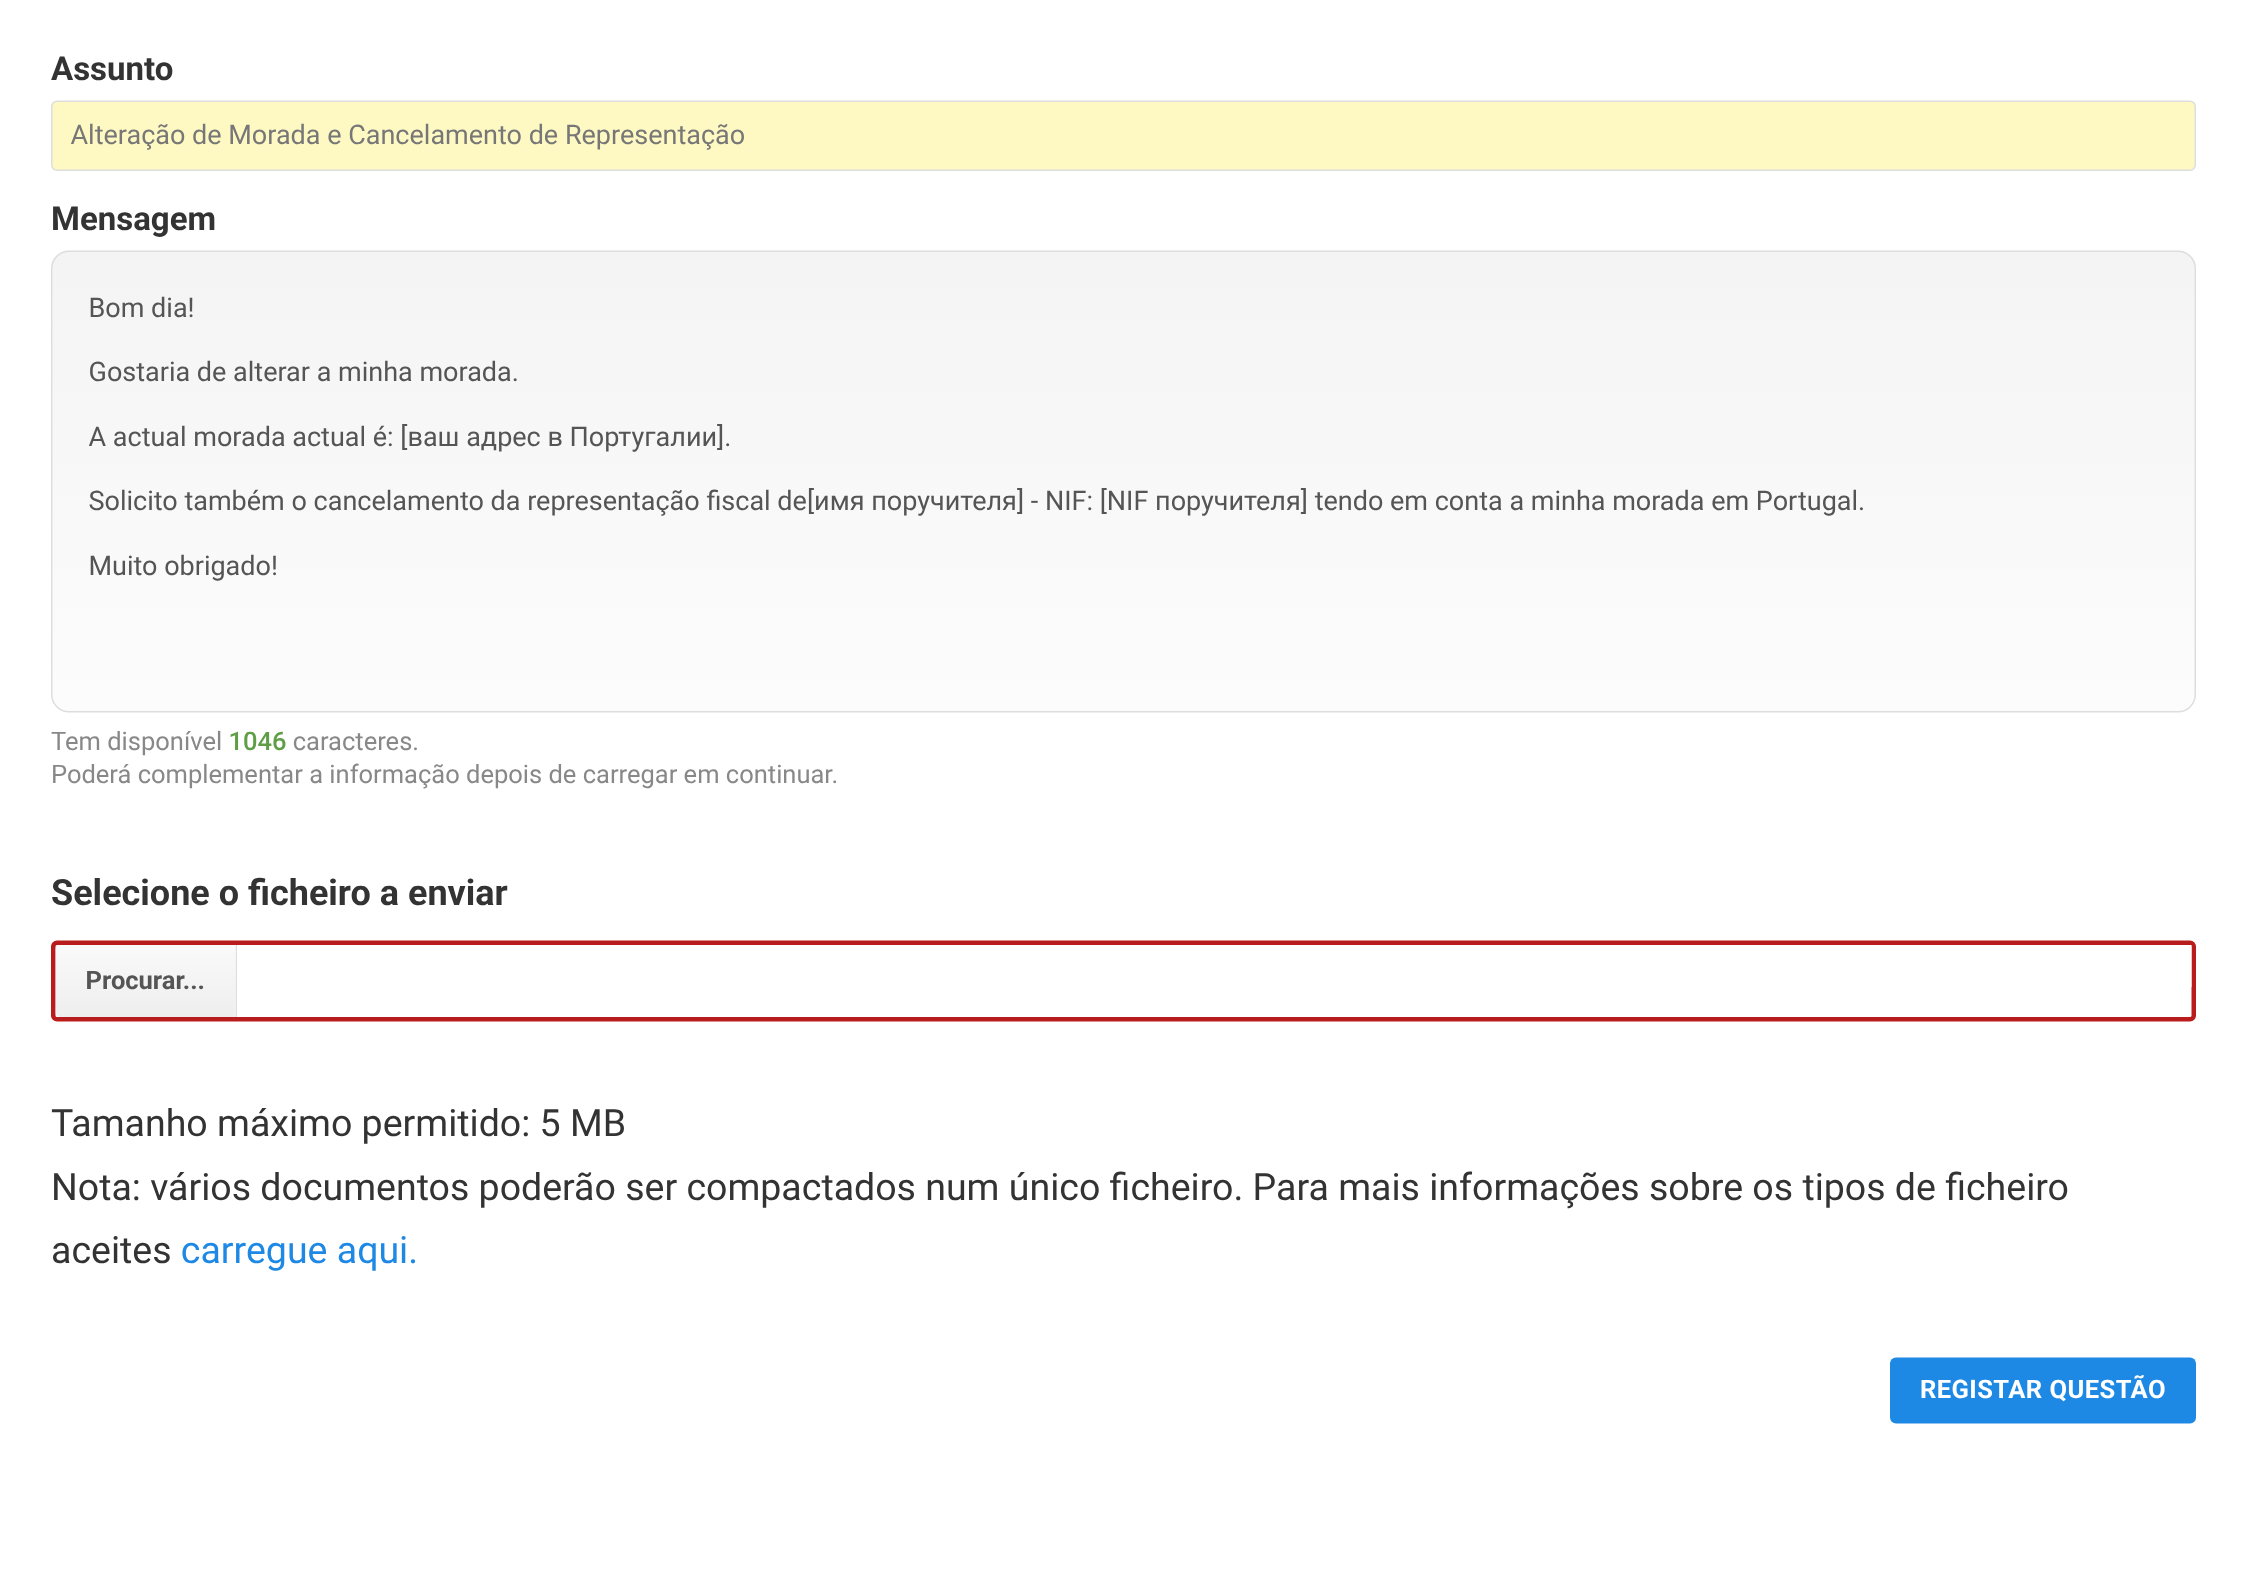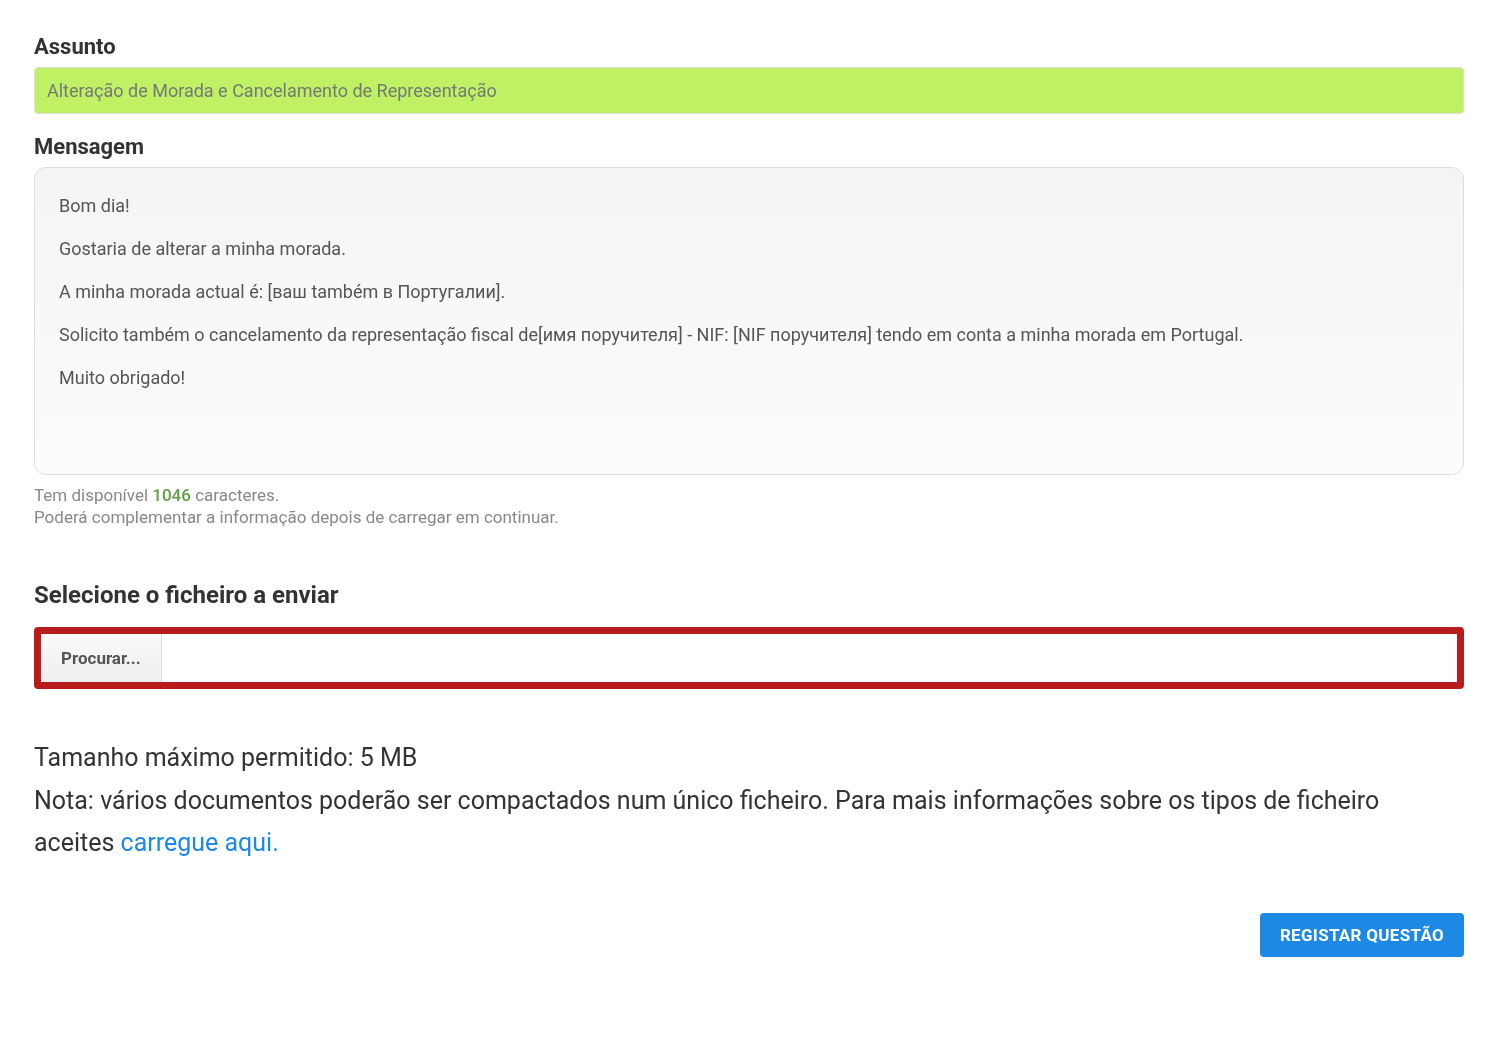--- a/index.html
+++ b/index.html
@@ -26,21 +26,21 @@
       margin-bottom: 8px;
     }
     
     .input-field {
       width: 100%;
       padding: 12px;
       border: 1px solid #ddd;
       border-radius: 4px;
       font-size: 18px;
       color: #777;
-      background: #bef264;
+      background: #fef9c3;
       font-family: inherit;
     }
     
     .textarea-field {
       width: 100%;
       padding: 24px;
       border: 1px solid #ddd;
       border-radius: 12px;
       font-size: 18px;
       color: #555;
@@ -80,21 +80,21 @@
       font-size: 24px;
       font-weight: 700;
       color: #333;
       margin-top: 54px;
       margin-bottom: 18px;
     }
     
     .file-row {
       display: flex;
       align-items: flex-start;
-      border: 7px solid #b91c1c;
+      border: 3px solid #b91c1c;
       border-radius: 4px;
     }
     
     .browse-button {
       padding: 14px 20px;
       font-size: 17px;
       font-weight: 700;
       color: #555;
       background: linear-gradient(to bottom, #fafafa, #eeeeee);
       border: none;
@@ -152,21 +152,21 @@
   <div class="label">Assunto</div>
   <input type="text" class="input-field" value="Alteração de Morada e Cancelamento de Representação" style="">
 </div>
 
 <div class="form-group">
   <div class="label">Mensagem</div>
   <div class="textarea-wrapper">
     <div class="textarea-field" contenteditable="true" id="message-body" style="">
         <p>Bom dia!</p>
         <p>Gostaria de alterar a minha morada.</p>
-        <p>A minha morada actual é: [ваш também в Португалии].</p>
+        <p>A actual morada actual é: [ваш адрес в Португалии].</p>
         <p>Solicito também o cancelamento da representação fiscal de[имя поручителя] - NIF: [NIF поручителя] tendo em conta a minha morada em Portugal.</p>
         <p>Muito obrigado!</p>
       </div>
   </div>
   <div class="char-info">
     <span>Tem disponível </span><span class="char-count">1046</span><span> caracteres.</span>
   </div>
   <div class="char-note">Poderá complementar a informação depois de carregar em continuar.</div>
 </div>
 

